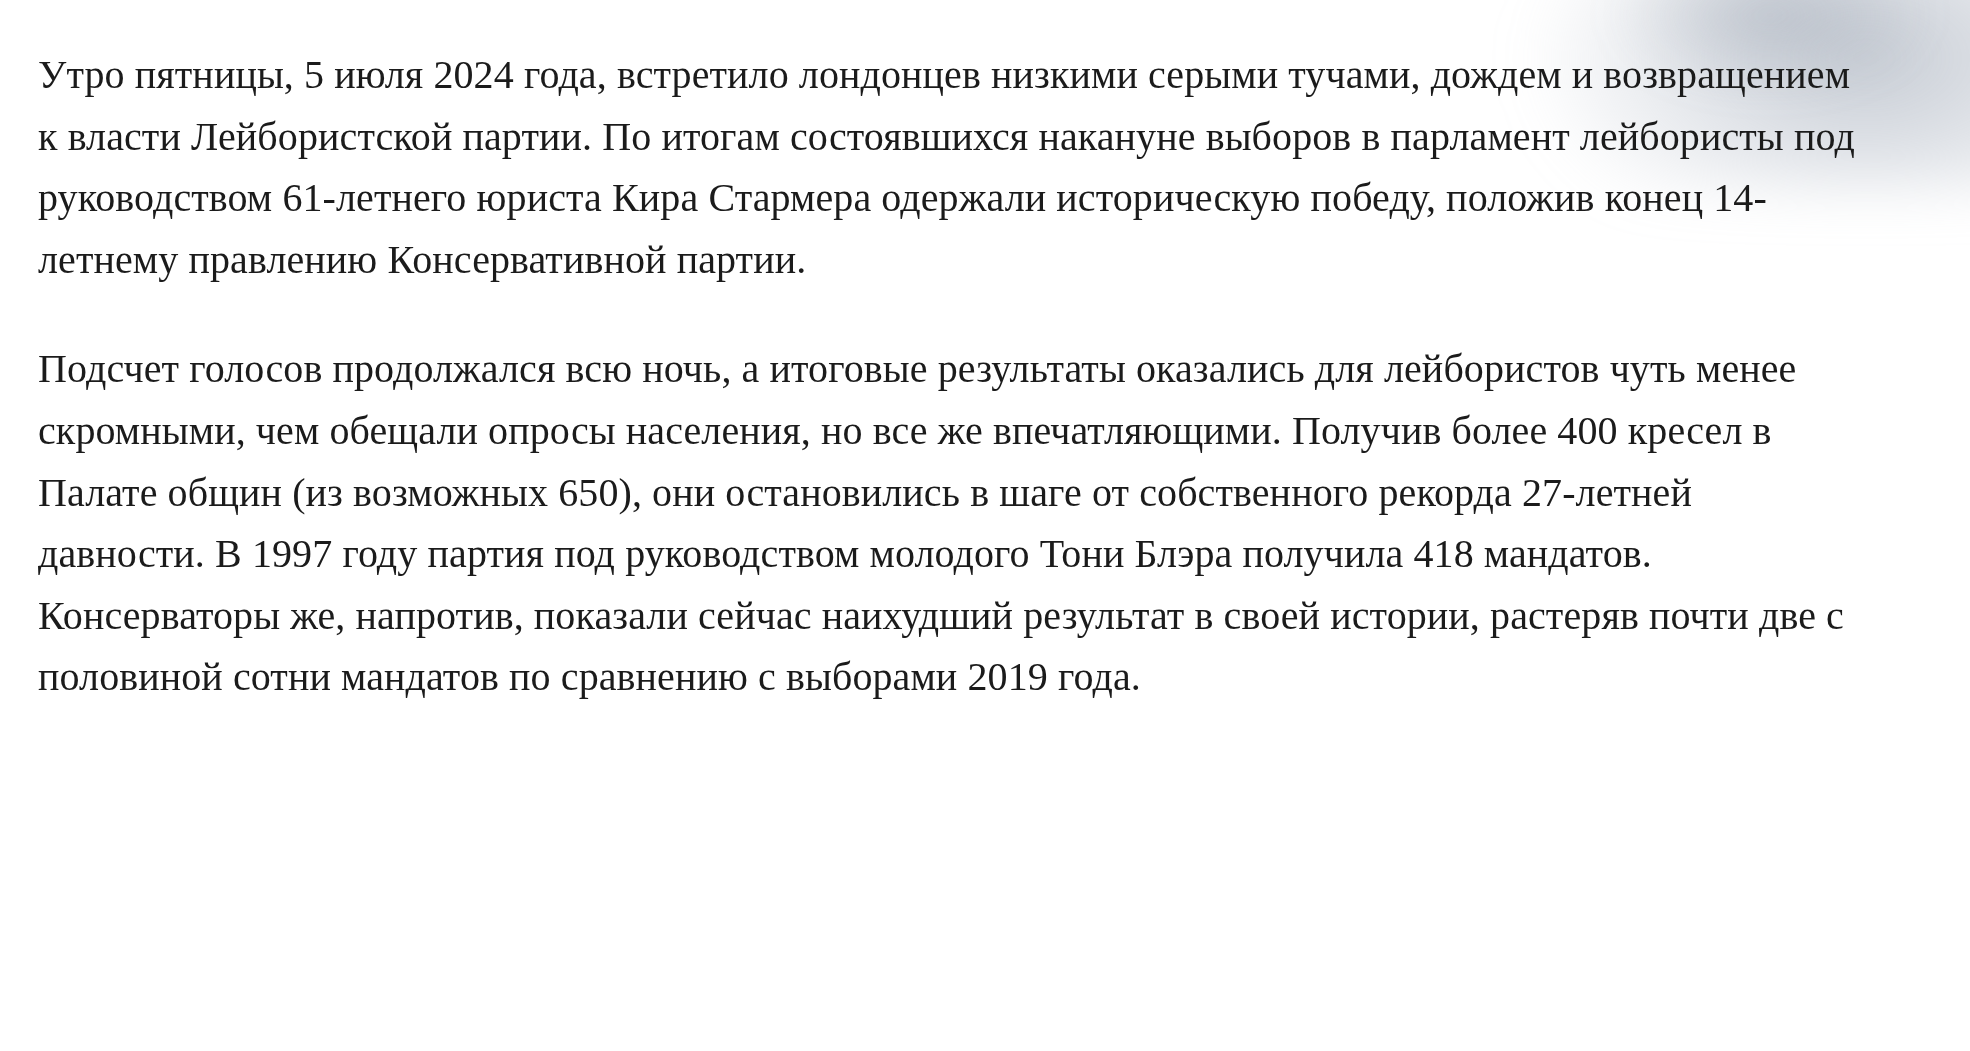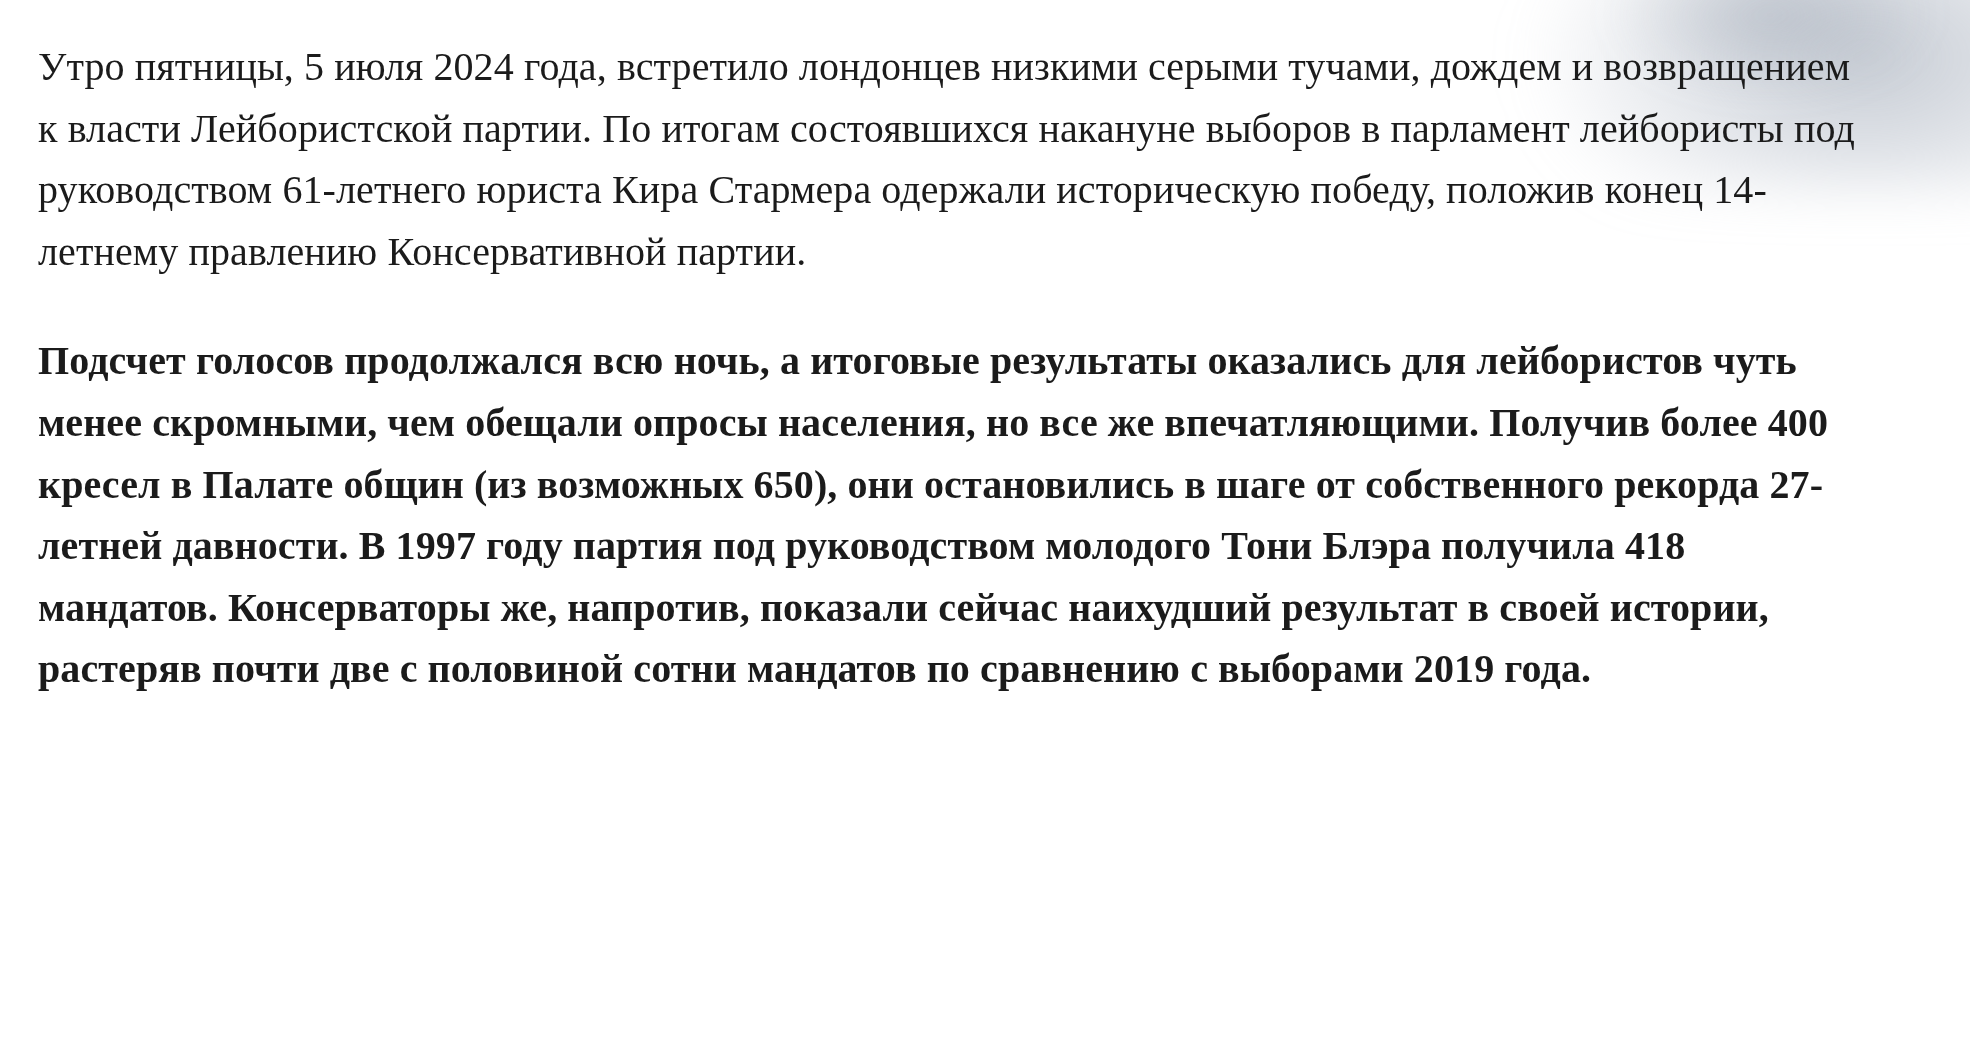--- a/index.html
+++ b/index.html
@@ -38,39 +38,38 @@
     right: 40px;
     width: 320px;
     height: 150px;
     background: radial-gradient(ellipse at 50% 50%, rgba(120,132,150,0.30) 0%, rgba(255,255,255,0) 70%);
     filter: blur(22px);
     pointer-events: none;
   }
   .article {
     position: absolute;
     left: 38px;
-    top: 8px;
+    top: 16px;
     width: 1856px;
   }
   .article p {
     margin: 0;
     font-size: 40px;
     line-height: 1.54;
     letter-spacing: 0.1px;
     text-align: left;
     color: #1b1b1b;
   }
   .article p.para-1 {
     padding-top: 28px;
     max-width: 1820px;
   }
   .article p.para-2 {
     padding-top: 48px;
     max-width: 1808px;
-    font-weight: bold;
   }
   
   .clip-mask {
     position: absolute;
     left: 0;
     bottom: 0;
     width: 1970px;
     height: 14px;
     background: #ffffff;
     pointer-events: none;

